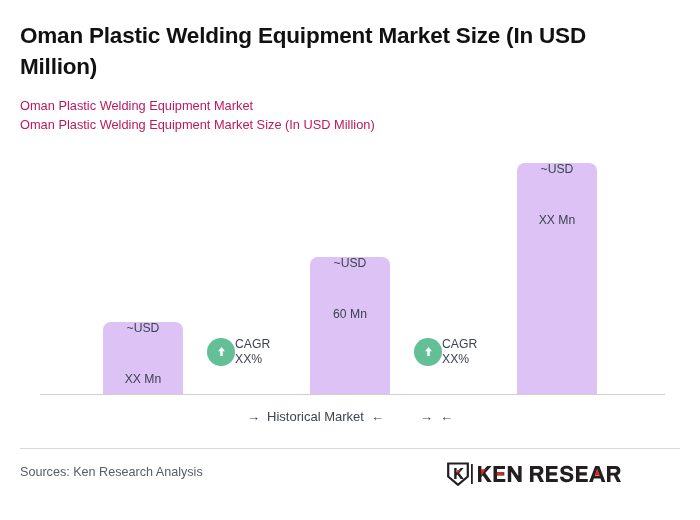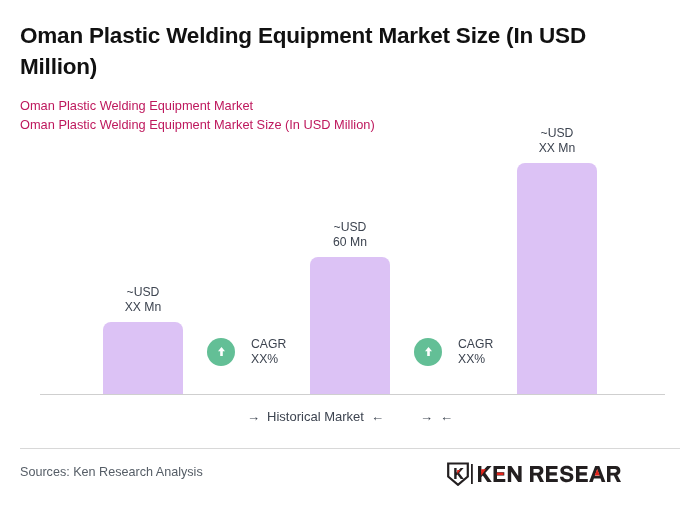--- a/index.html
+++ b/index.html
@@ -59,28 +59,28 @@
   .bar-label {
     position: absolute;
     left: 50%;
     transform: translateX(-50%);
     text-align: center;
     font-size: 12.2px;
     line-height: 14.5px;
     color: #3d4450;
     white-space: nowrap;
   }
-  .bar-label .l1, .bar-label .l2 { display: block; }
+  .bar-label .l1, .bar-label .l2 { display: block; margin-top: 36px; }
 
   
   .cagr {
     position: absolute;
     display: flex;
     align-items: center;
-    gap: 16px;
+    gap: 0;
   }
   .cagr-circle {
     width: 28px; height: 28px;
     border-radius: 50%;
     background: #63bf96;
     display: flex;
     align-items: center;
     justify-content: center;
     flex: none;
   }

